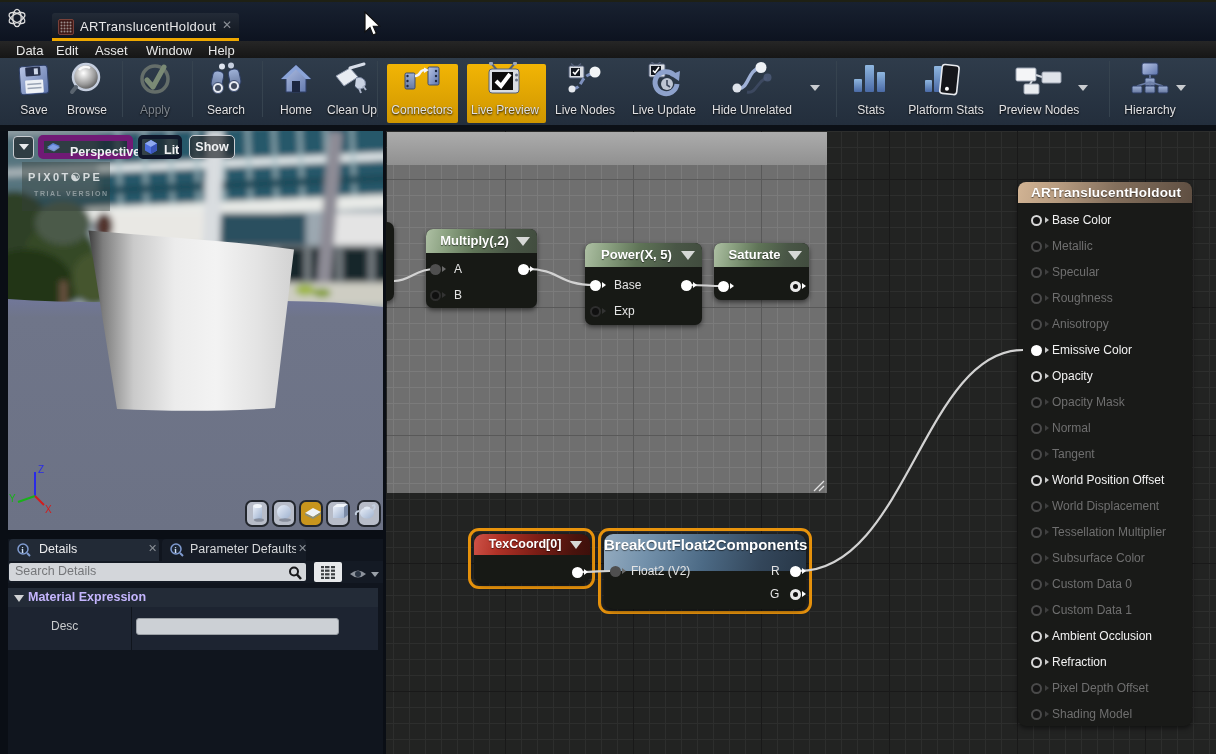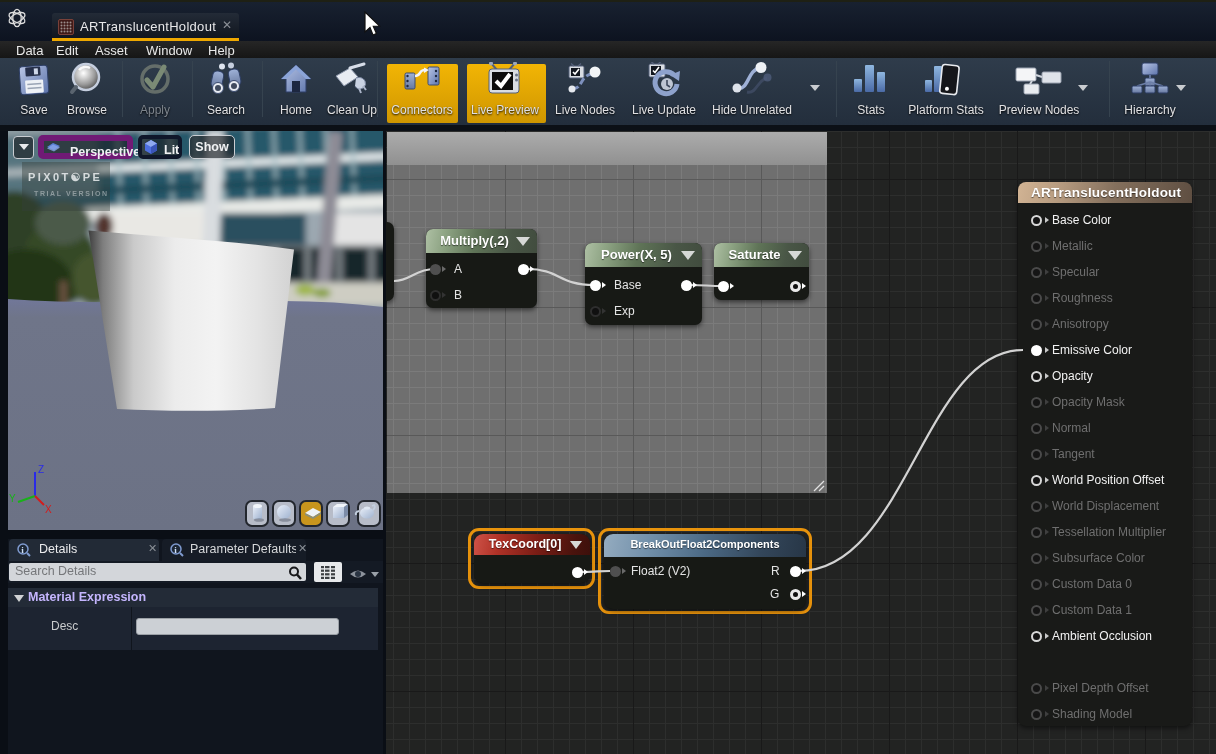--- a/index.html
+++ b/index.html
@@ -519,21 +519,21 @@
   </div>
 
   <div class="sel" style="left:82px;top:397px;width:127px;height:61px"></div>
   <div class="node" style="left:88px;top:403px;width:116px;height:49px;border-radius:9px">
     <div class="nhead" style="height:21px;line-height:21px;font-size:12.5px;border-radius:9px 9px 0 0;background:linear-gradient(102deg,#cf5348 0%,#b03227 22%,#7a1d15 55%,#4a130d 85%,#3d100b 100%);padding-right:14px">TexCoord[0]</div>
     <div class="ntri" style="right:8px;top:7px;border-left-width:6px;border-right-width:6px;border-top-width:8px"></div>
   </div>
 
   <div class="sel" style="left:212px;top:397px;width:214px;height:86px"></div>
   <div class="node" style="left:218px;top:403px;width:202px;height:75px;border-radius:9px">
-    <div class="nhead" style="height:23px;line-height:21px;font-size:11px;border-radius:9px 9px 0 0;background:linear-gradient(102deg,#95acc0 0%,#7391ab 22%,#4c6a85 50%,#33465a 78%,#273646 100%)">BreakOutFloat2Components</div>
+    <div class="nhead" style="height:37px;line-height:21px;font-size:15px;border-radius:9px 9px 0 0;background:linear-gradient(102deg,#95acc0 0%,#7391ab 22%,#4c6a85 50%,#33465a 78%,#273646 100%)">BreakOutFloat2Components</div>
     <div class="plabel" style="left:27px;top:30px">Float2 (V2)</div>
     <div class="plabel" style="left:167px;top:30px">R</div>
     <div class="plabel" style="left:166px;top:53px">G</div>
   </div>
 
   <div class="node" style="left:632px;top:51px;width:174px;height:544px;border-radius:8px;background:#191a18">
     <div class="nhead" style="height:21px;line-height:21px;font-size:13.5px;text-align:left;padding-left:13px;letter-spacing:0.2px;border-radius:8px 8px 0 0;background:linear-gradient(102deg,#d2b494 0%,#b59a7f 25%,#84705d 55%,#5e4e41 100%)">ARTranslucentHoldout</div>
     <div class="brow" style="top:25px">
           <div class="bpin pin-on"></div>
           <div class="bpa bpa-on"></div>
@@ -611,20 +611,25 @@
         </div>
     <div class="brow" style="top:415px">
           <div class="bpin pin-off"></div>
           <div class="bpa bpa-off"></div>
           <div class="btxt off">Custom Data 1</div>
         </div>
     <div class="brow" style="top:441px">
           <div class="bpin pin-on"></div>
           <div class="bpa bpa-on"></div>
           <div class="btxt on">Ambient Occlusion</div>
+        </div>
+    <div class="brow" style="top:467px">
+          <div class="bpin pin-on"></div>
+          <div class="bpa bpa-on"></div>
+          <div class="btxt on">Refraction</div>
         </div>
     <div class="brow" style="top:493px">
           <div class="bpin pin-off"></div>
           <div class="bpa bpa-off"></div>
           <div class="btxt off">Pixel Depth Offset</div>
         </div>
     <div class="brow" style="top:519px">
           <div class="bpin pin-off"></div>
           <div class="bpa bpa-off"></div>
           <div class="btxt off">Shading Model</div>

